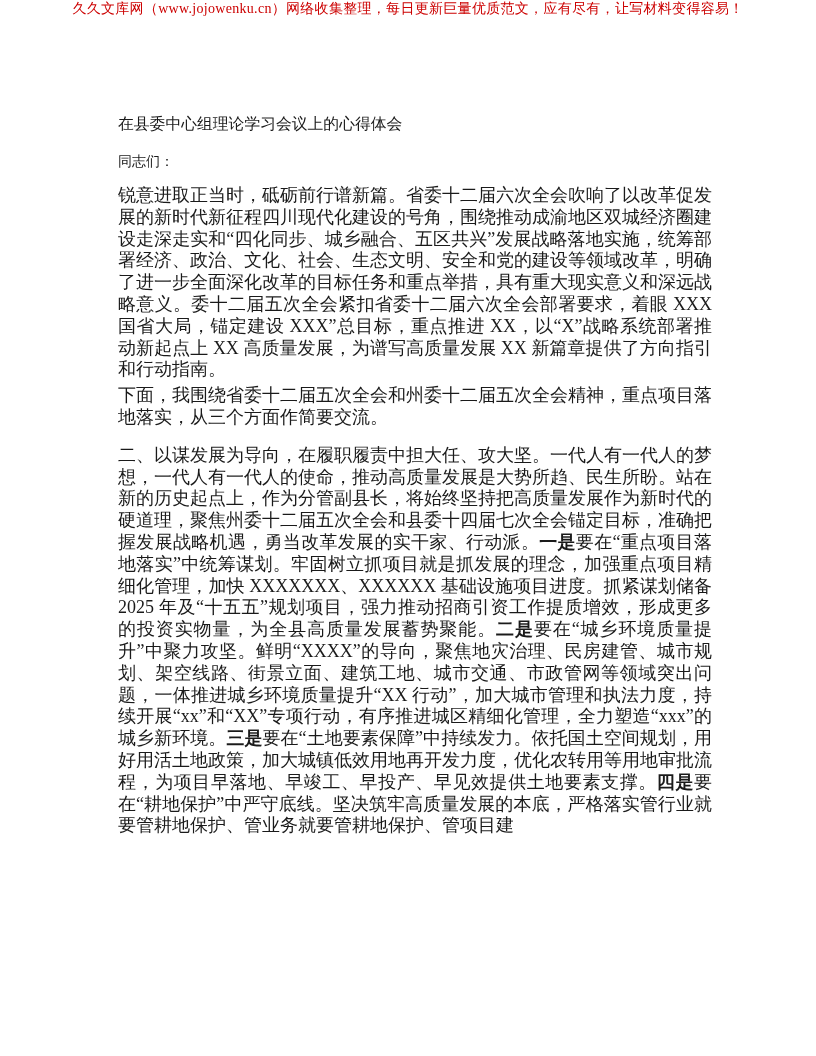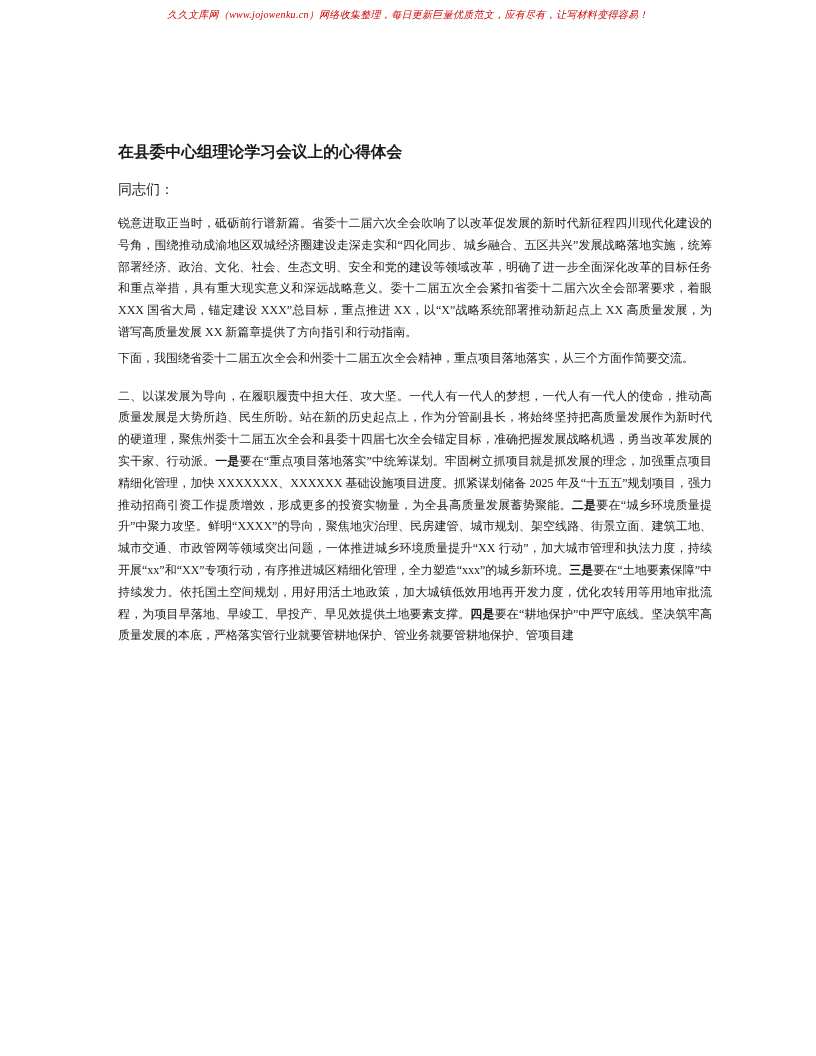--- a/index.html
+++ b/index.html
@@ -10,46 +10,44 @@
   .page {
     position: relative;
     width: 816px;
     height: 1056px;
     background: #ffffff;
     overflow: hidden;
     font-family: "Liberation Serif", "DejaVu Serif", serif;
     color: #1a1a1a;
   }
   .page-header {
-    padding-top: 8px;
     text-align: center;
-    font-size: 10px;
+    font-size: 14px;
     letter-spacing: 0.3px;
     color: #cc0000;
     white-space: nowrap;
-    font-style: italic;
   }
   .content {
     margin-left: 118px;
     margin-right: 104px; 
   }
   .doc-title {
-    margin-top: 120px;
+    margin-top: 96px;
     font-size: 15.8px;
-    font-weight: bold;
+    font-weight: normal;
     line-height: 20px;
   }
   .salutation {
     margin-top: 17px;
     font-size: 14px;
     line-height: 21px;
   }
   p.body-para {
     margin: 0;
-    font-size: 12px;
+    font-size: 18px;
     line-height: 21.8px;
     text-align: justify;
     text-justify: inter-ideograph;
   }
   p.para-1 { margin-top: 13px; }
   p.para-2 { margin-top: 4px; }
   p.para-3 { margin-top: 16px; }
   p.para-4 { margin-top: 16px; }
   .run-bold { font-weight: bold; }
 </style>

